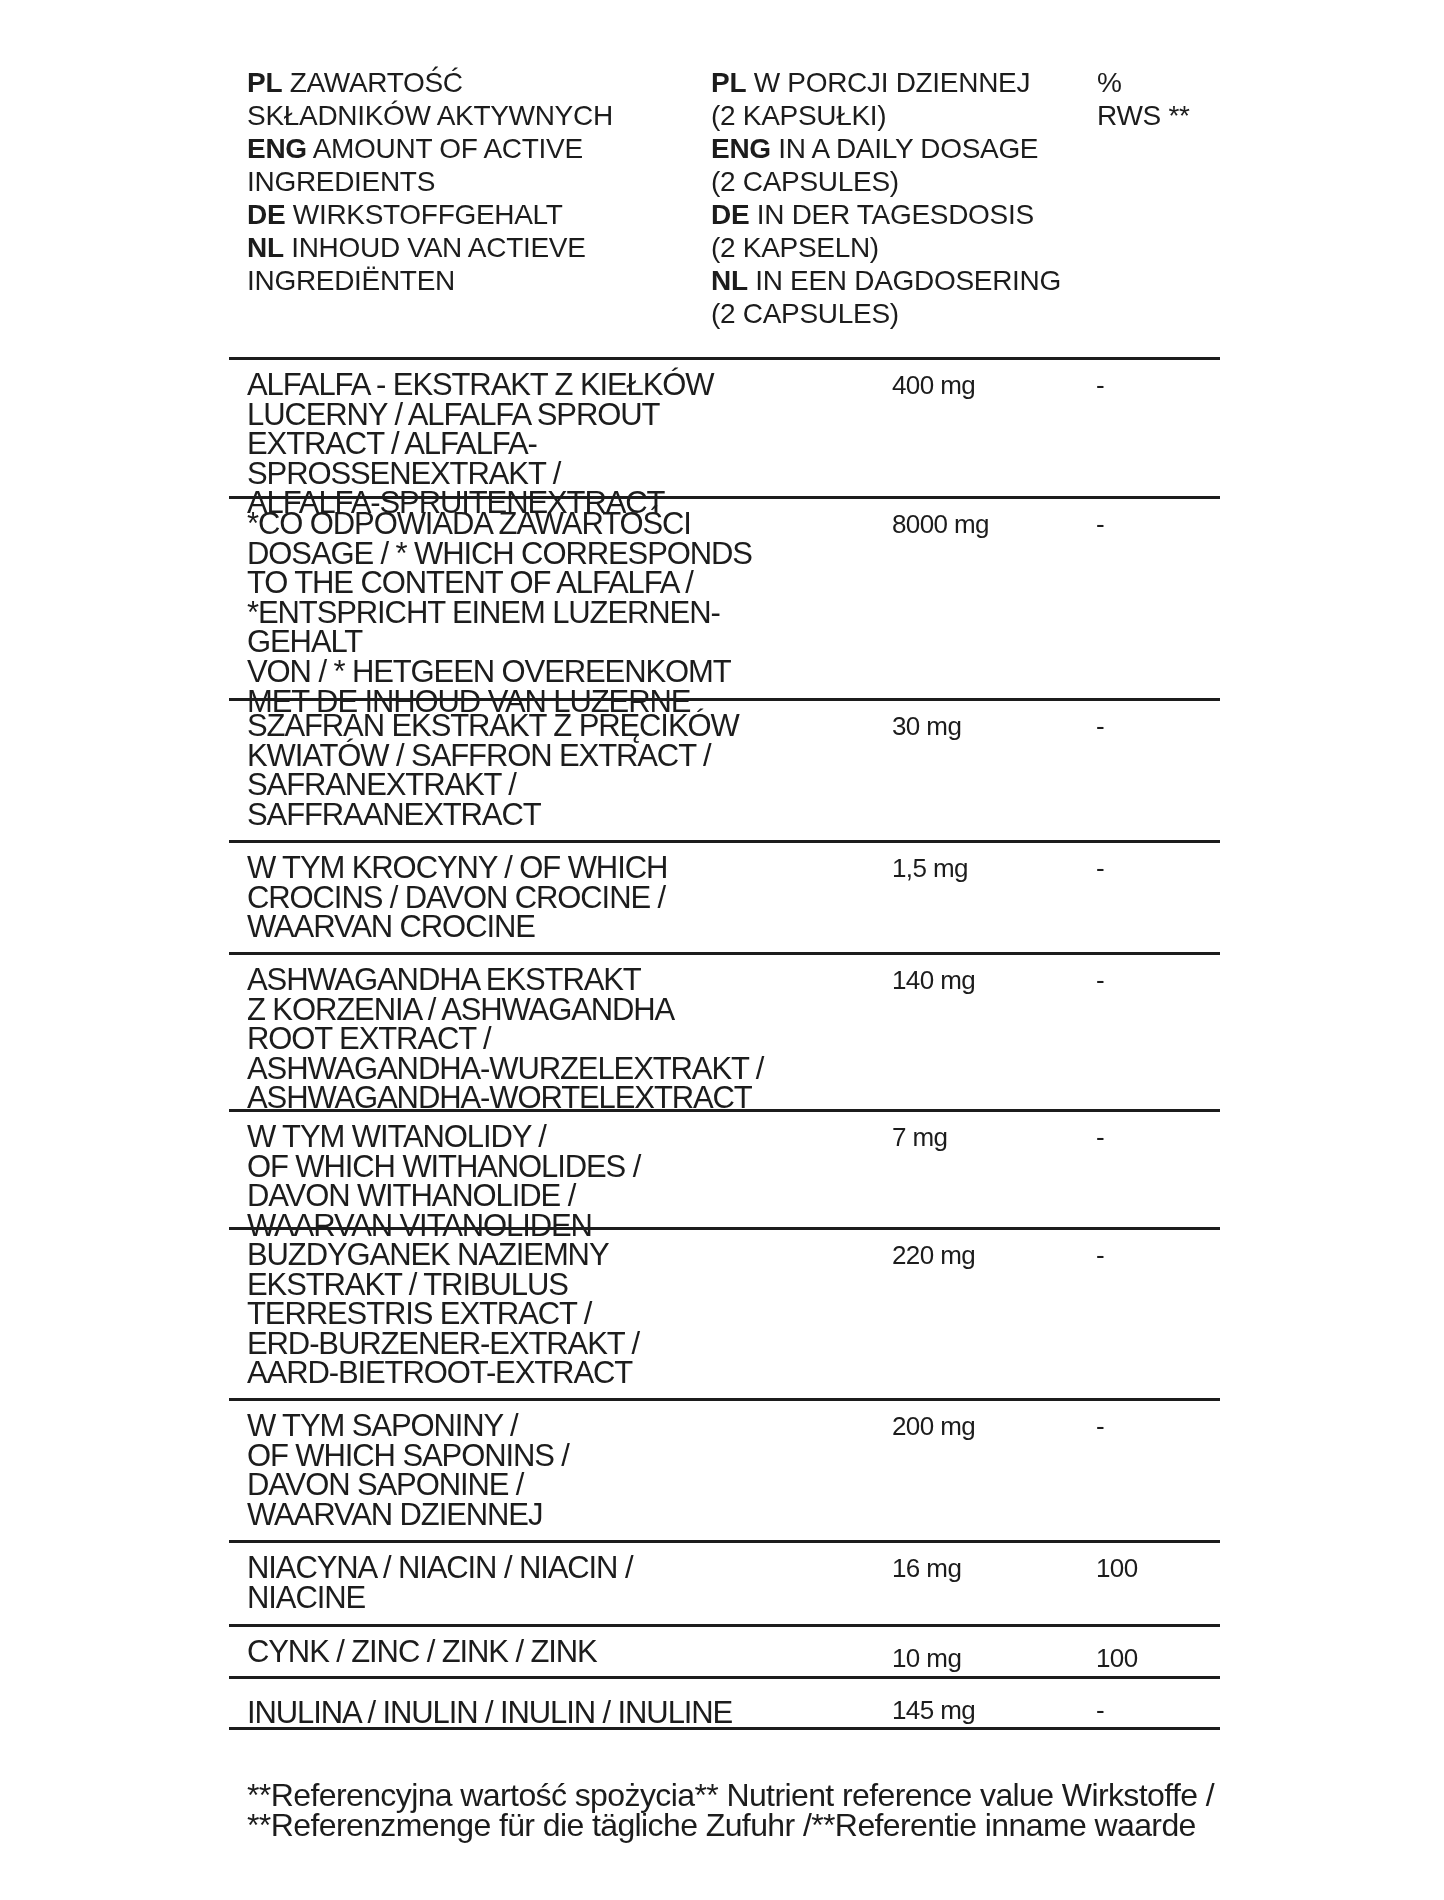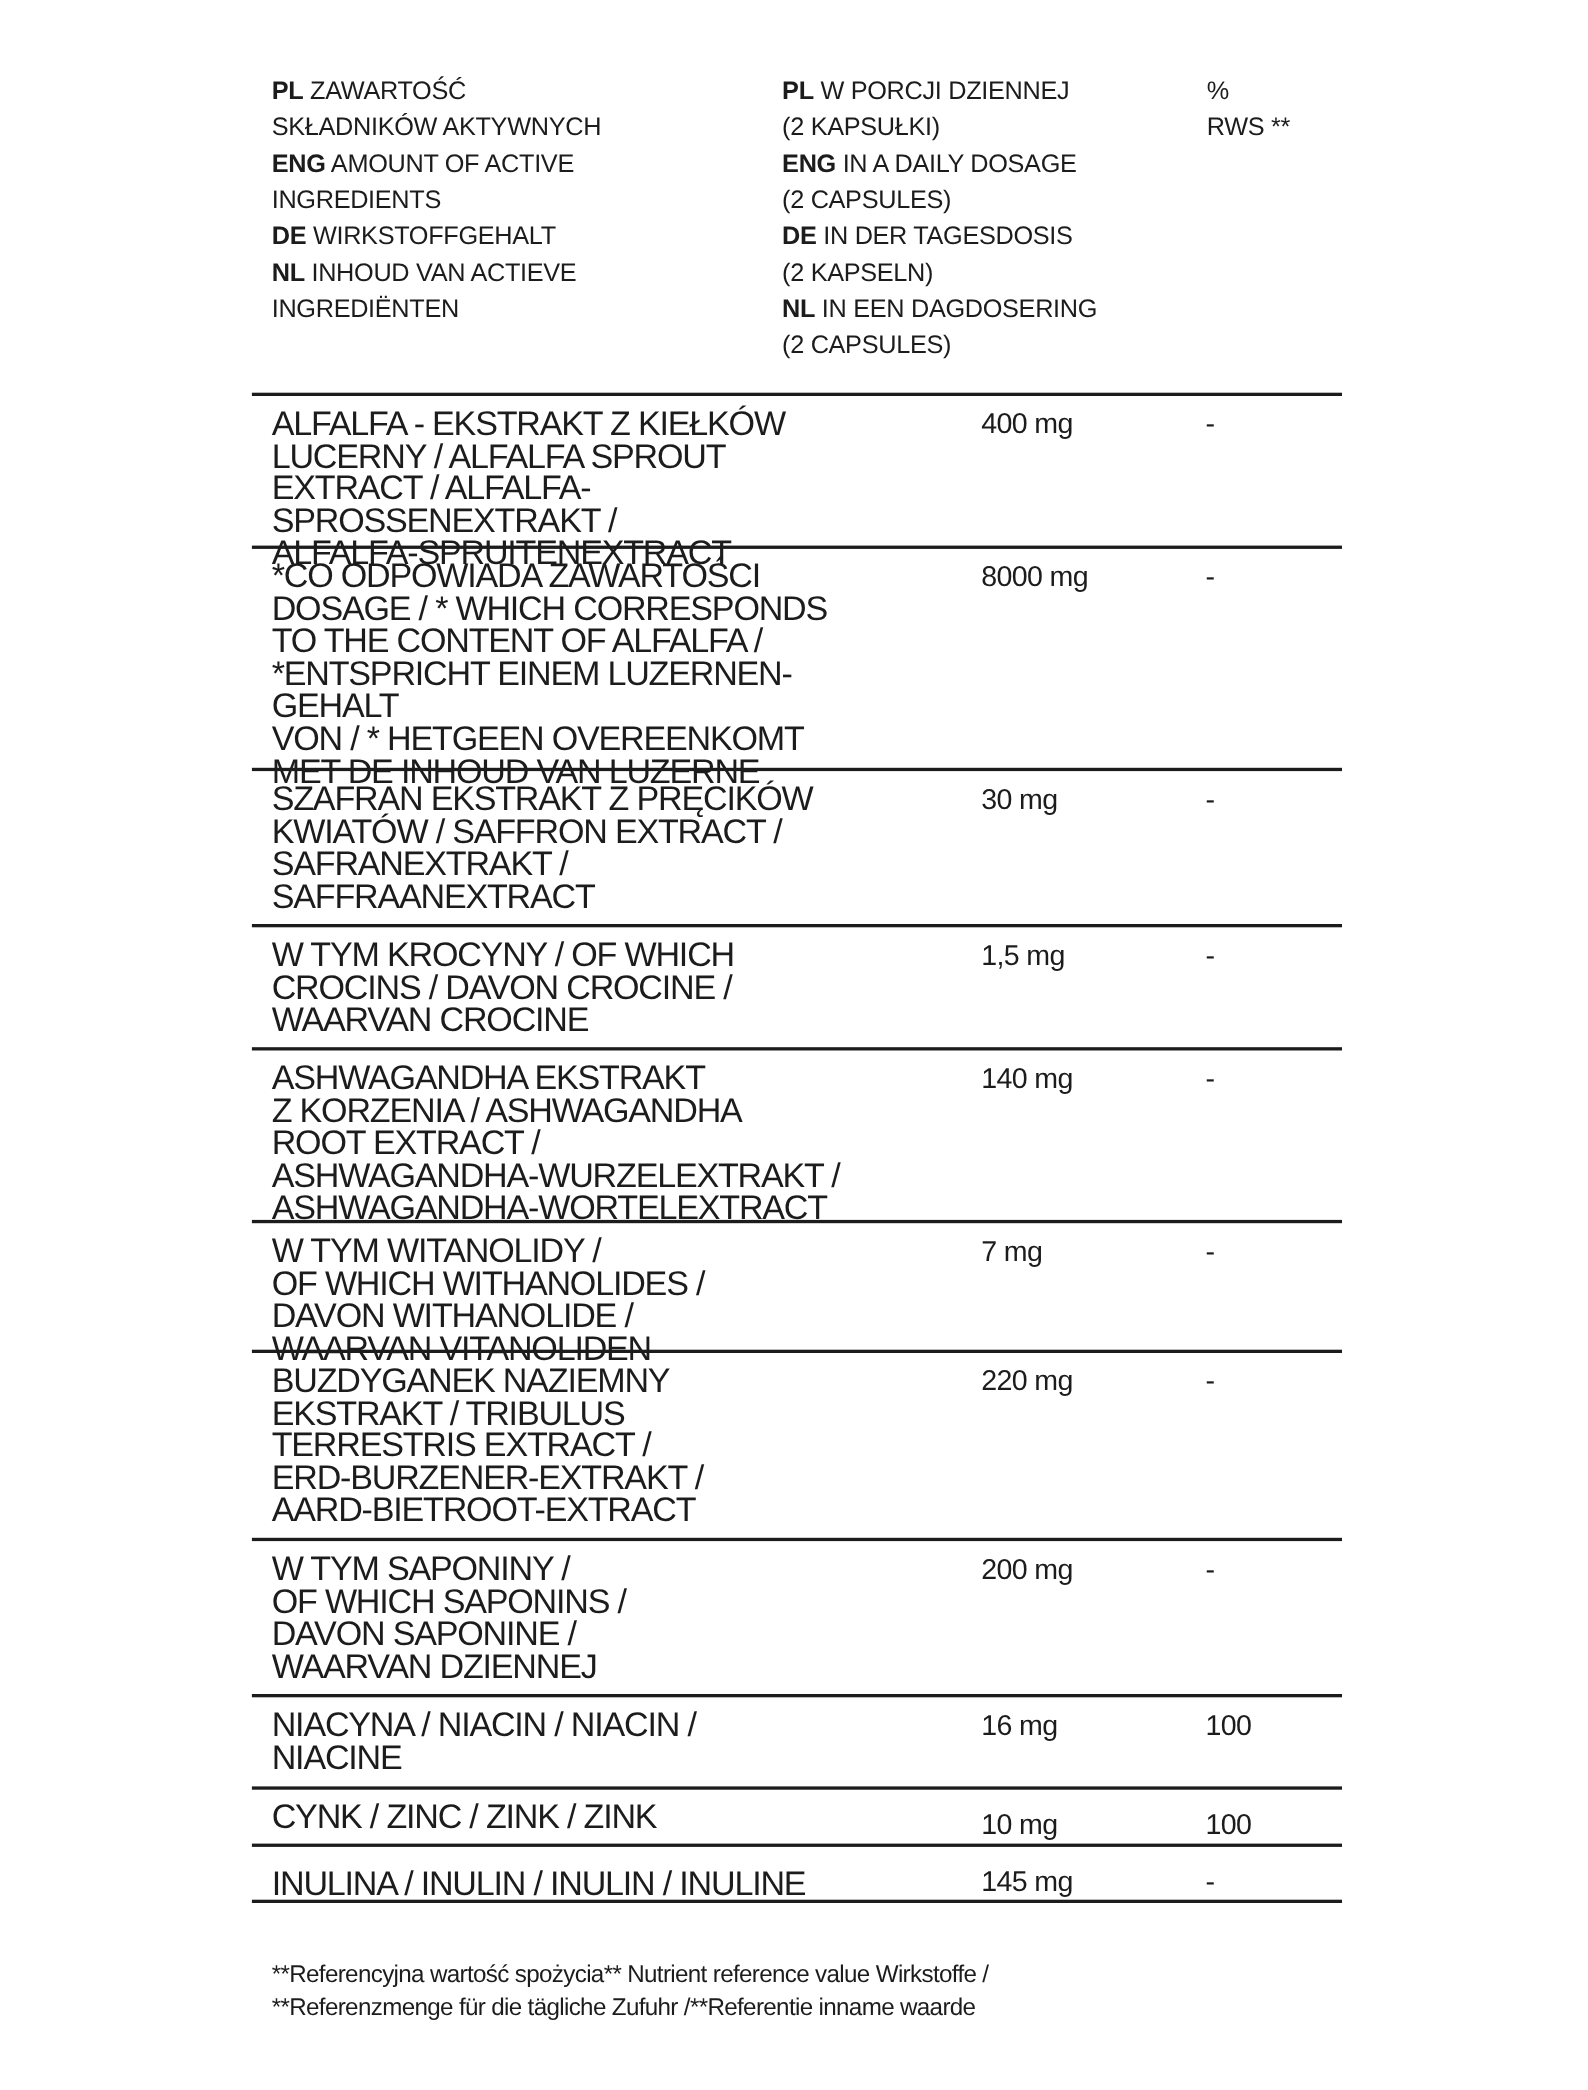--- a/index.html
+++ b/index.html
@@ -1,30 +1,30 @@
 <!DOCTYPE html>
 <html><head>
 <meta charset="utf-8">
 <style>
   html, body { margin:0; padding:0; background:#ffffff; }
   body { width:1444px; height:1900px; position:relative; overflow:hidden;
          font-family:"Liberation Sans", "DejaVu Sans", sans-serif; color:#1c1c1c; }
   .header { position:absolute; top:66px; left:0; width:1444px; }
-  .hcol { position:absolute; top:0; font-size:23px; line-height:33px; letter-spacing:-0.3px; }
+  .hcol { position:absolute; top:0; font-size:28px; line-height:33px; letter-spacing:-0.3px; }
   .hcol .ln b { font-weight:700; }
   .hcol1 { left:247px; width:420px; }
   .hcol2 { left:711px; width:380px; }
   .hcol3 { left:1097px; width:140px; }
   .table { position:absolute; top:357px; left:229px; width:991px; }
   .row { position:relative; border-top:3px solid #1c1c1c; box-sizing:border-box; }
   .row:last-child { border-bottom:3px solid #1c1c1c; }
   .cell-name { padding-left:18px; width:560px; font-size:31px; line-height:29.6px; letter-spacing:-1.1px; }
   .cell-amt { position:absolute; left:663px; font-size:26px; letter-spacing:-0.6px; }
   .cell-rws { position:absolute; left:867px; font-size:26px; letter-spacing:-0.6px; }
-  .footnote { position:absolute; top:1780px; left:247px; width:1000px; font-size:22px; line-height:30px; letter-spacing:-0.6px; }
+  .footnote { position:absolute; top:1780px; left:247px; width:1000px; font-size:32px; line-height:30px; letter-spacing:-0.6px; }
 </style>
 </head>
 <body>
 
 <div class="header">
   <div class="hcol hcol1" id="hcol1">
       <div class="ln"><b>PL</b> <span>ZAWARTOŚĆ</span></div>
       <div class="ln"><span>SKŁADNIKÓW AKTYWNYCH</span></div>
       <div class="ln"><b>ENG</b> <span>AMOUNT OF ACTIVE</span></div>
       <div class="ln"><span>INGREDIENTS</span></div>

